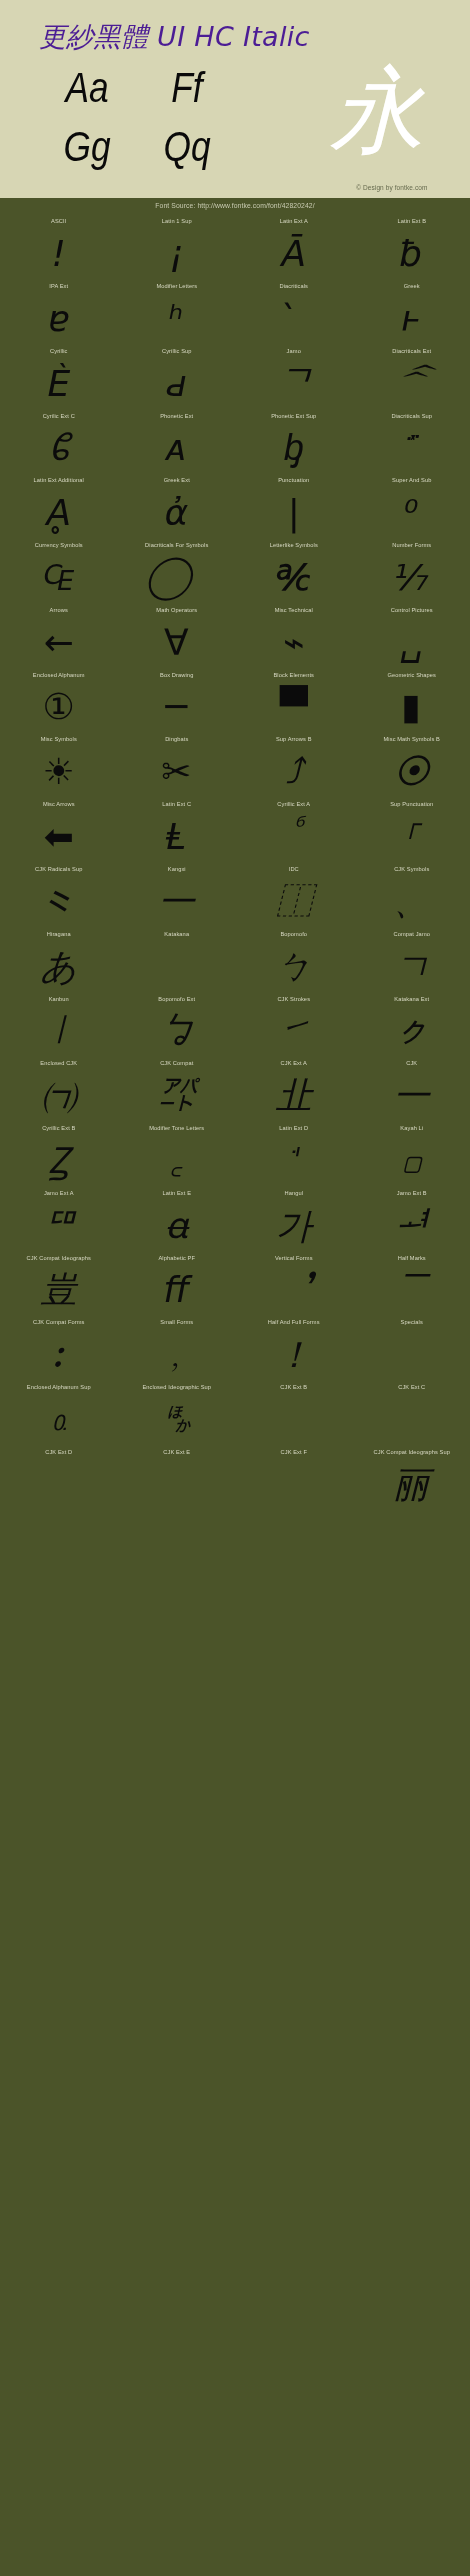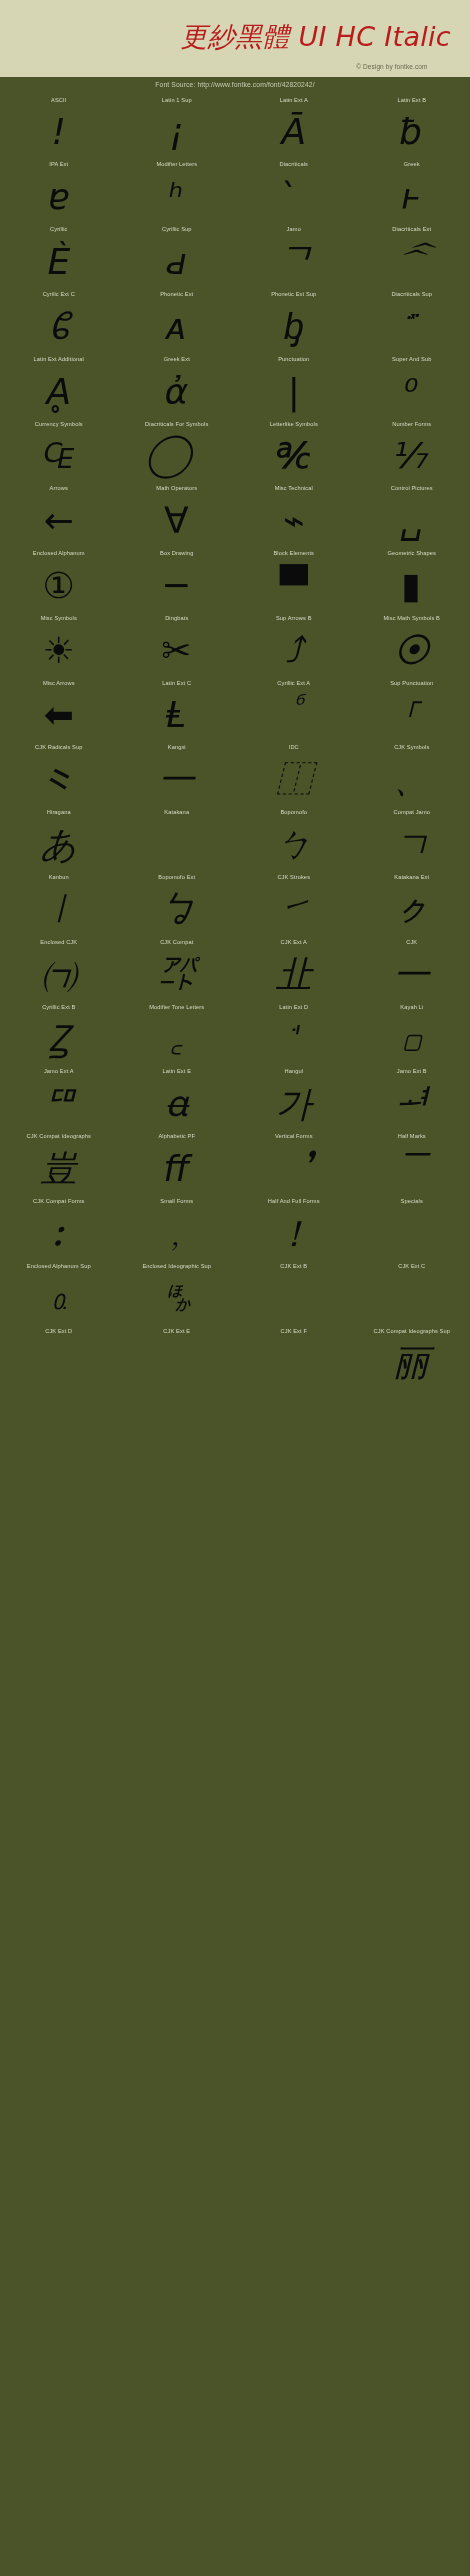--- a/index.html
+++ b/index.html
@@ -17,25 +17,24 @@
     padding:16.5px 19px 5.9px 19px;
     position:relative;
     box-sizing:border-box;
     width:470px;
   }
   .font-title{
     font-family:"DejaVu Sans","Liberation Sans",sans-serif;
     font-style:italic;
     font-size:27px;
     line-height:1.15;
-    color:#b91c1c;
+    color:#4c1d95;
     letter-spacing:0.3px;
     margin:4.7px 0 2.4px 20px;
     white-space:nowrap;
-    text-align:right;
   }
   .specimen{
     position:relative;
     height:118px;
     margin:5.9px 0 0 0;
   }
   .glyph-grid{
     display:grid;
     grid-template-columns:100px 100px;
     grid-template-rows:59px 59px;
@@ -140,20 +139,29 @@
 </style>
 </head>
 <body>
 
 <div class="page">
 
   <div class="header">
 
     <div class="font-title">更紗黑體 UI HC Italic</div>
 
+    <div class="specimen">
+      <div class="glyph-grid">
+        <div class="big-pair">Aa</div>
+        <div class="big-pair">Ff</div>
+        <div class="big-pair">Gg</div>
+        <div class="big-pair">Qq</div>
+      </div>
+      <div class="cjk-big">永</div>
+    </div>
 
 
     <div class="credit">© Design by fontke.com</div>
   </div>
 
   <div class="source-bar">Font Source: http://www.fontke.com/font/42820242/</div>
 
   <div class="blocks" id="blocks-root">
       <div class="row">
         <div class="cell">

